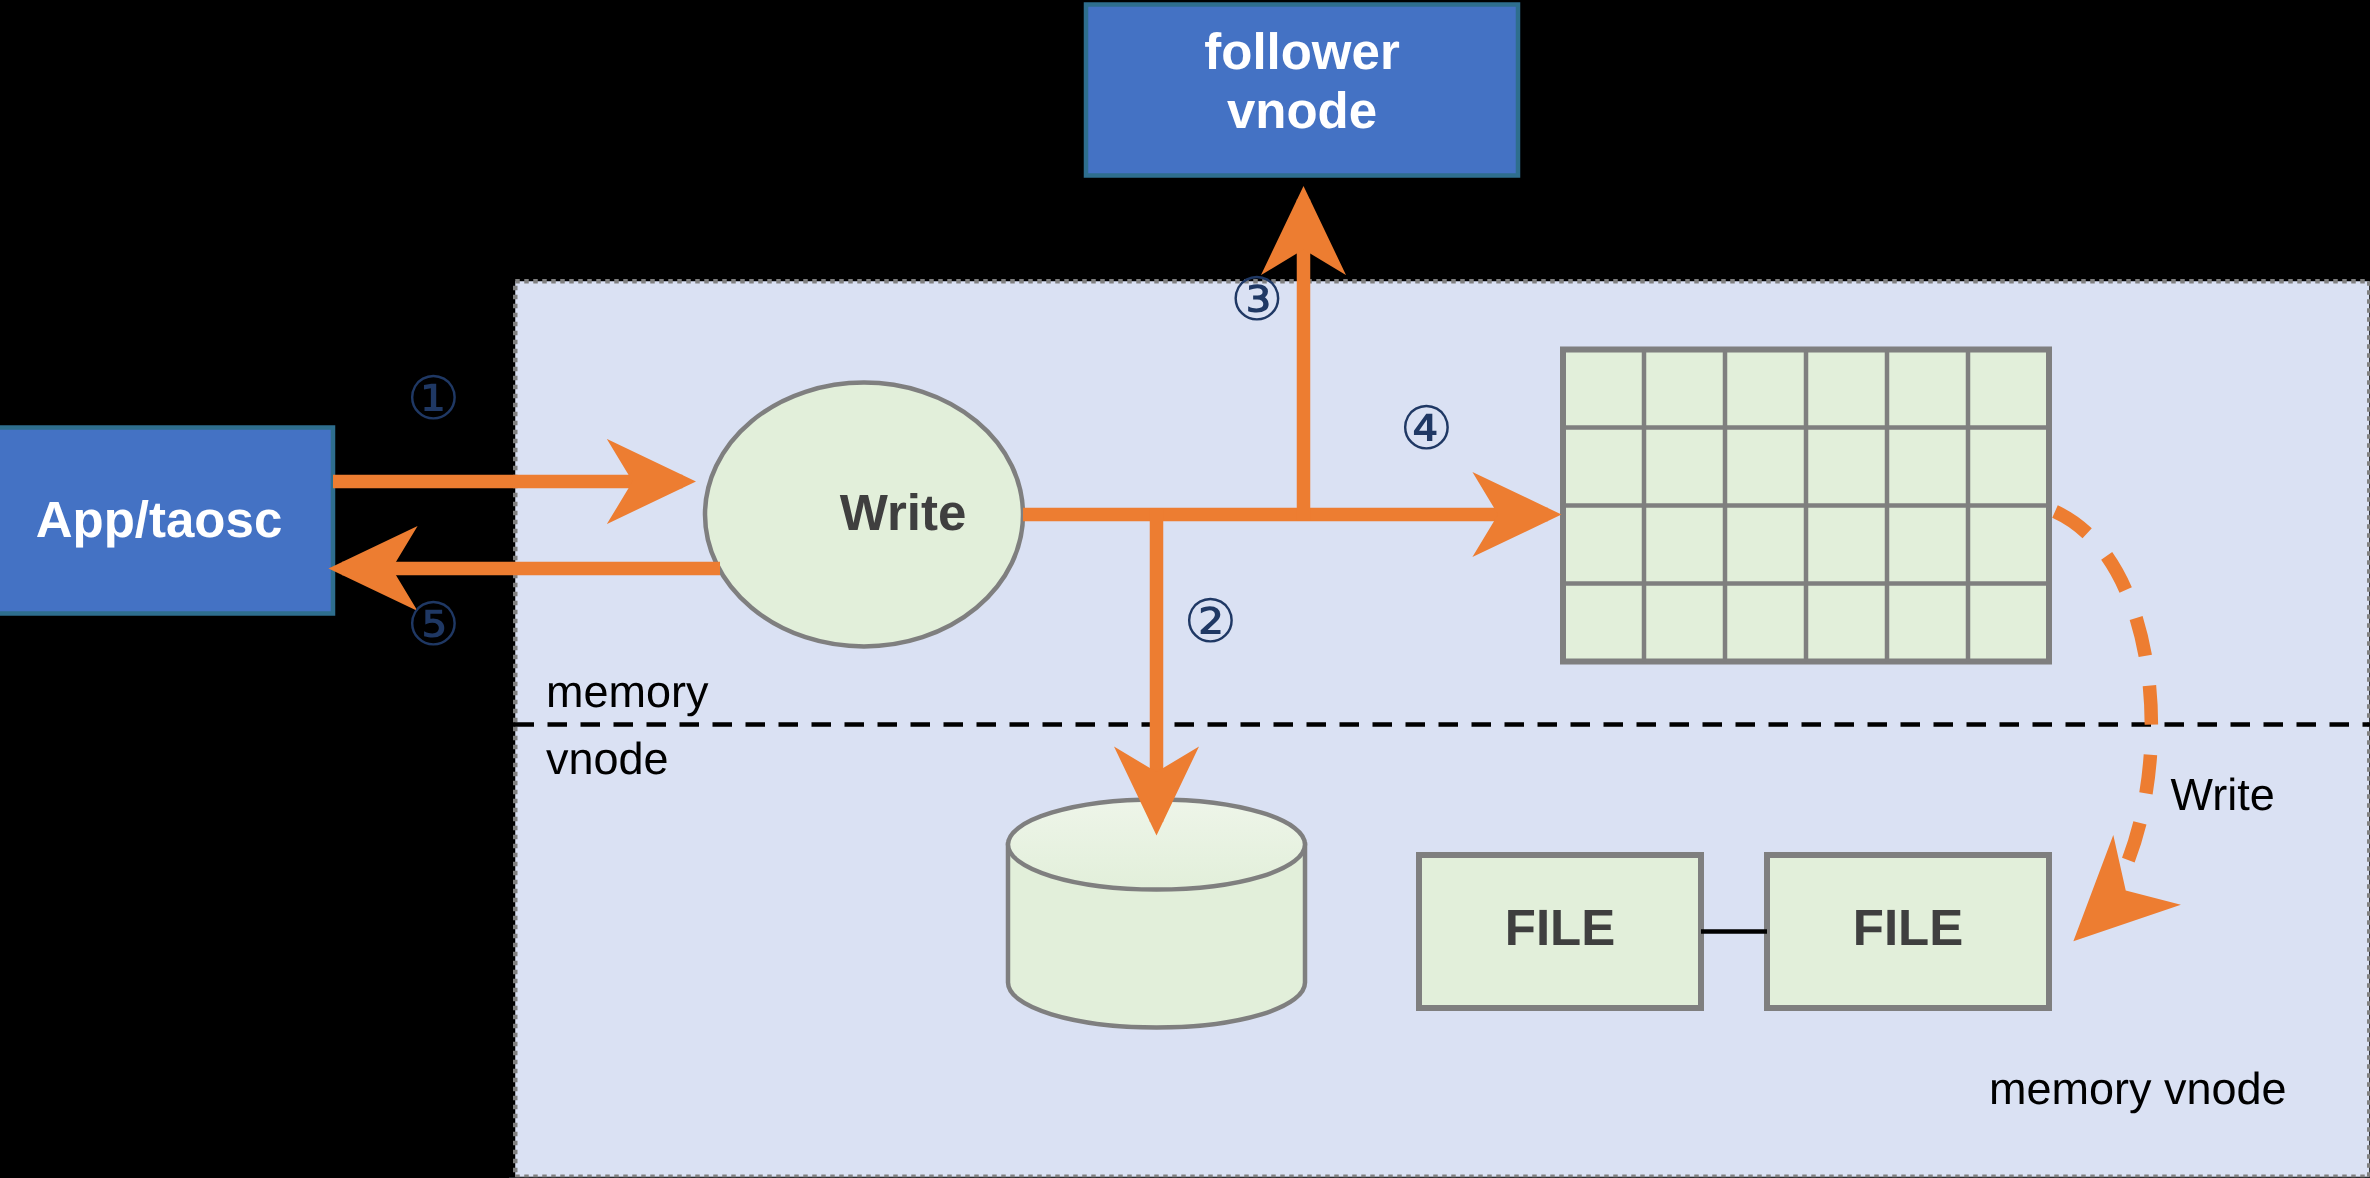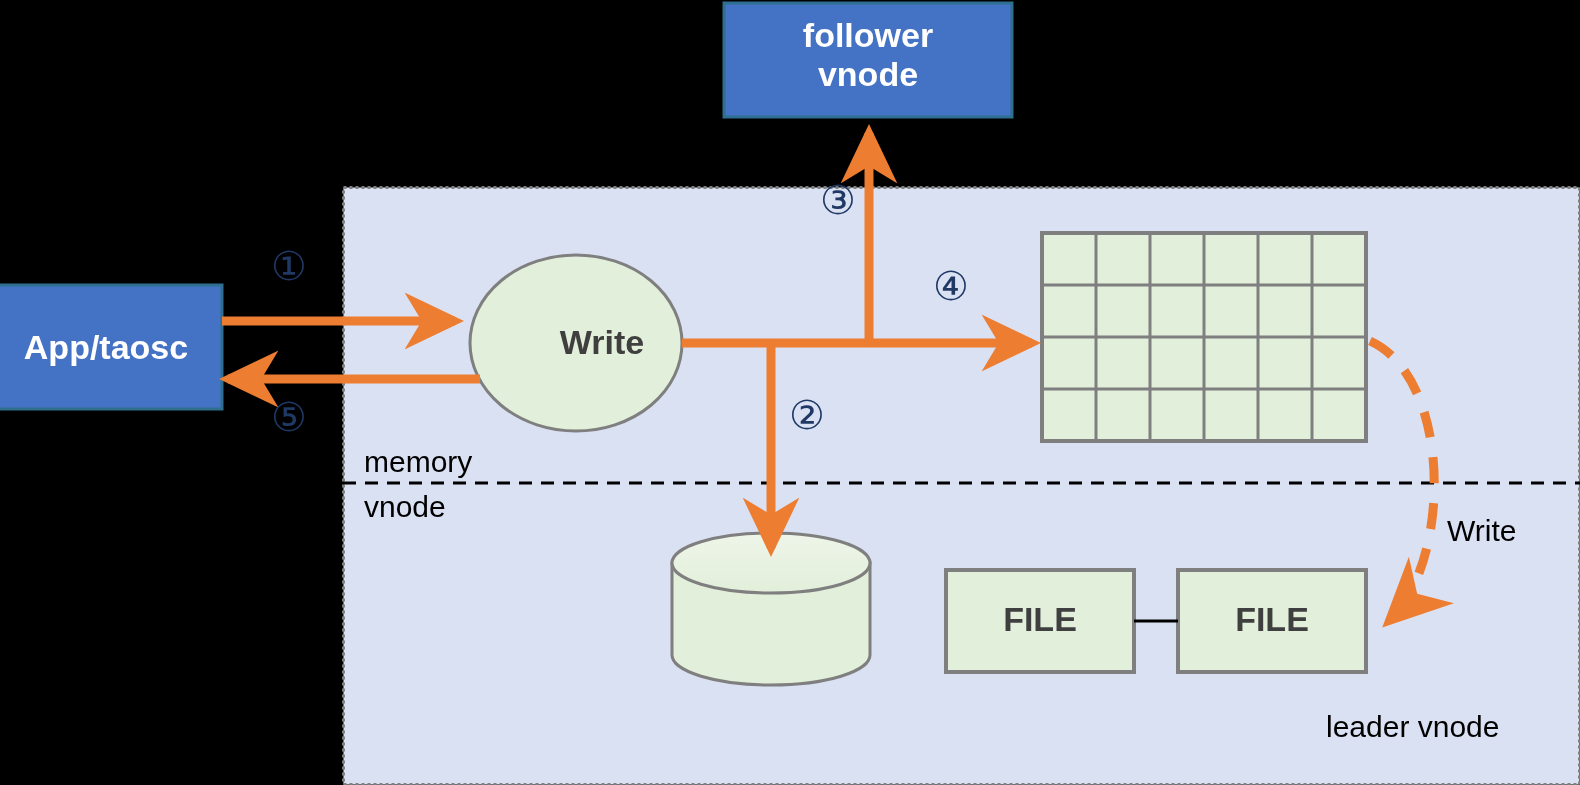--- a/index.html
+++ b/index.html
@@ -123,21 +123,21 @@
 
   <div class="txt green-label" style="left:1178px; top:600px; width:188px;">FILE</div>
 
 
   <div class="txt plain-label" style="left:364px; top:445px;">memory</div>
 
   <div class="txt plain-label" style="left:364px; top:490px;">vnode</div>
 
   <div class="txt plain-label" style="left:1447px; top:514px;">Write</div>
 
-  <div class="txt plain-label" style="left:1326px; top:710px;">leader vnode</div>
+  <div class="txt plain-label" style="left:1326px; top:710px;">memory vnode</div>
 
   <div class="txt step-num" style="left:271px; top:246px;">①</div>
 
   <div class="txt step-num" style="left:271px; top:397px;">⑤</div>
 
   <div class="txt step-num" style="left:789px; top:395px;">②</div>
 
   <div class="txt step-num" style="left:820px; top:180px;">③</div>
 
   <div class="txt step-num" style="left:933px; top:266px;">④</div>

